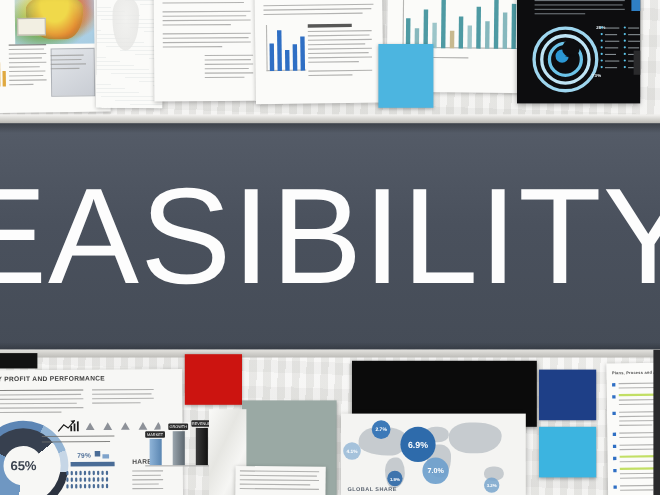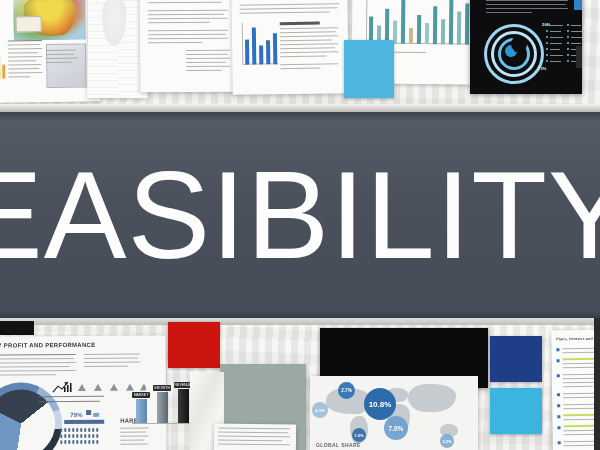--- a/index.html
+++ b/index.html
@@ -336,20 +336,23 @@
                    #5d86b5 30% 52%,
                    #93b4d4 52% 64%,
                    #c6d6e6 64% 72%,
                    #2c3340 72% 100%);"></div>
     <div class="donut" style="left:-7px;top:53px;width:68px;height:68px;
                 background:conic-gradient(from 160deg,
                    #f7f7f5 0 8%,
                    #6f97c2 8% 38%,
                    #37404f 38% 70%,
                    #f7f7f5 70% 100%);"></div>
+    <div class="donut-hole" style="left:9px;top:69px;width:36px;height:36px;">
+      <span class="donut-label">65%</span>
+    </div>
 
     <svg style="position:absolute;left:58px;top:44px;" width="22" height="14" viewBox="0 0 22 14">
       <polyline points="1,12 6,6 10,9 16,2" fill="none" stroke="#1b1b1b" stroke-width="1.1"></polyline>
       <polygon points="16,2 12,2.4 15,5" fill="#1b1b1b"></polygon>
       <rect x="12" y="7" width="1.6" height="5" fill="#1b1b1b"></rect>
       <rect x="15" y="5" width="1.6" height="7" fill="#1b1b1b"></rect>
       <rect x="18" y="3" width="1.6" height="9" fill="#1b1b1b"></rect>
     </svg>
     <svg style="position:absolute;left:84px;top:46px;" width="68" height="10" viewBox="0 0 68 10">
       <polygon points="4,2 8,9 0,9" fill="#8d9198"></polygon>
@@ -438,21 +441,21 @@
 
   <div class="mapcard" style="left:310px;top:376px;width:168px;height:76px;">
 
     <div class="continent" style="left:16px;top:12px;width:44px;height:26px;border-radius:40% 50% 30% 60%/50% 40% 60% 40%;"></div>
     <div class="continent" style="left:40px;top:40px;width:18px;height:28px;border-radius:50% 40% 60% 40%/40% 50% 50% 60%;"></div>
     <div class="continent" style="left:76px;top:12px;width:22px;height:14px;border-radius:45%;"></div>
     <div class="continent" style="left:78px;top:28px;width:22px;height:30px;border-radius:45% 45% 40% 50%/35% 35% 60% 60%;"></div>
     <div class="continent" style="left:98px;top:8px;width:48px;height:28px;border-radius:40% 50% 45% 40%/45% 40% 55% 50%;"></div>
     <div class="continent" style="left:130px;top:48px;width:18px;height:13px;border-radius:45%;"></div>
 
-    <div class="bubble" style="left:54px;top:12px;width:32px;height:32px;background:#2e6bab;font-size:8px;">10.8%</div>
+    <div class="bubble" style="left:54px;top:12px;width:32px;height:32px;background:#2e6bab;font-size:8px;">6.9%</div>
     <div class="bubble" style="left:74px;top:40px;width:24px;height:24px;background:rgba(110,160,205,.92);font-size:6.5px;">7.0%</div>
     <div class="bubble" style="left:28px;top:6px;width:17px;height:17px;background:#3c79b8;font-size:4.6px;">2.7%</div>
     <div class="bubble" style="left:2px;top:26px;width:16px;height:16px;background:rgba(150,185,215,.85);font-size:4.4px;">4.1%</div>
     <div class="bubble" style="left:42px;top:52px;width:14px;height:14px;background:#3e74ad;font-size:4px;">1.9%</div>
     <div class="bubble" style="left:130px;top:58px;width:14px;height:14px;background:rgba(120,165,205,.85);font-size:4px;">3.2%</div>
 
     <div class="maplabel" style="left:6px;bottom:4px;">GLOBAL SHARE</div>
   </div>
 
   <div class="swatch" style="left:490px;top:336px;width:52px;height:46px;background:#1e3f87;"></div>

